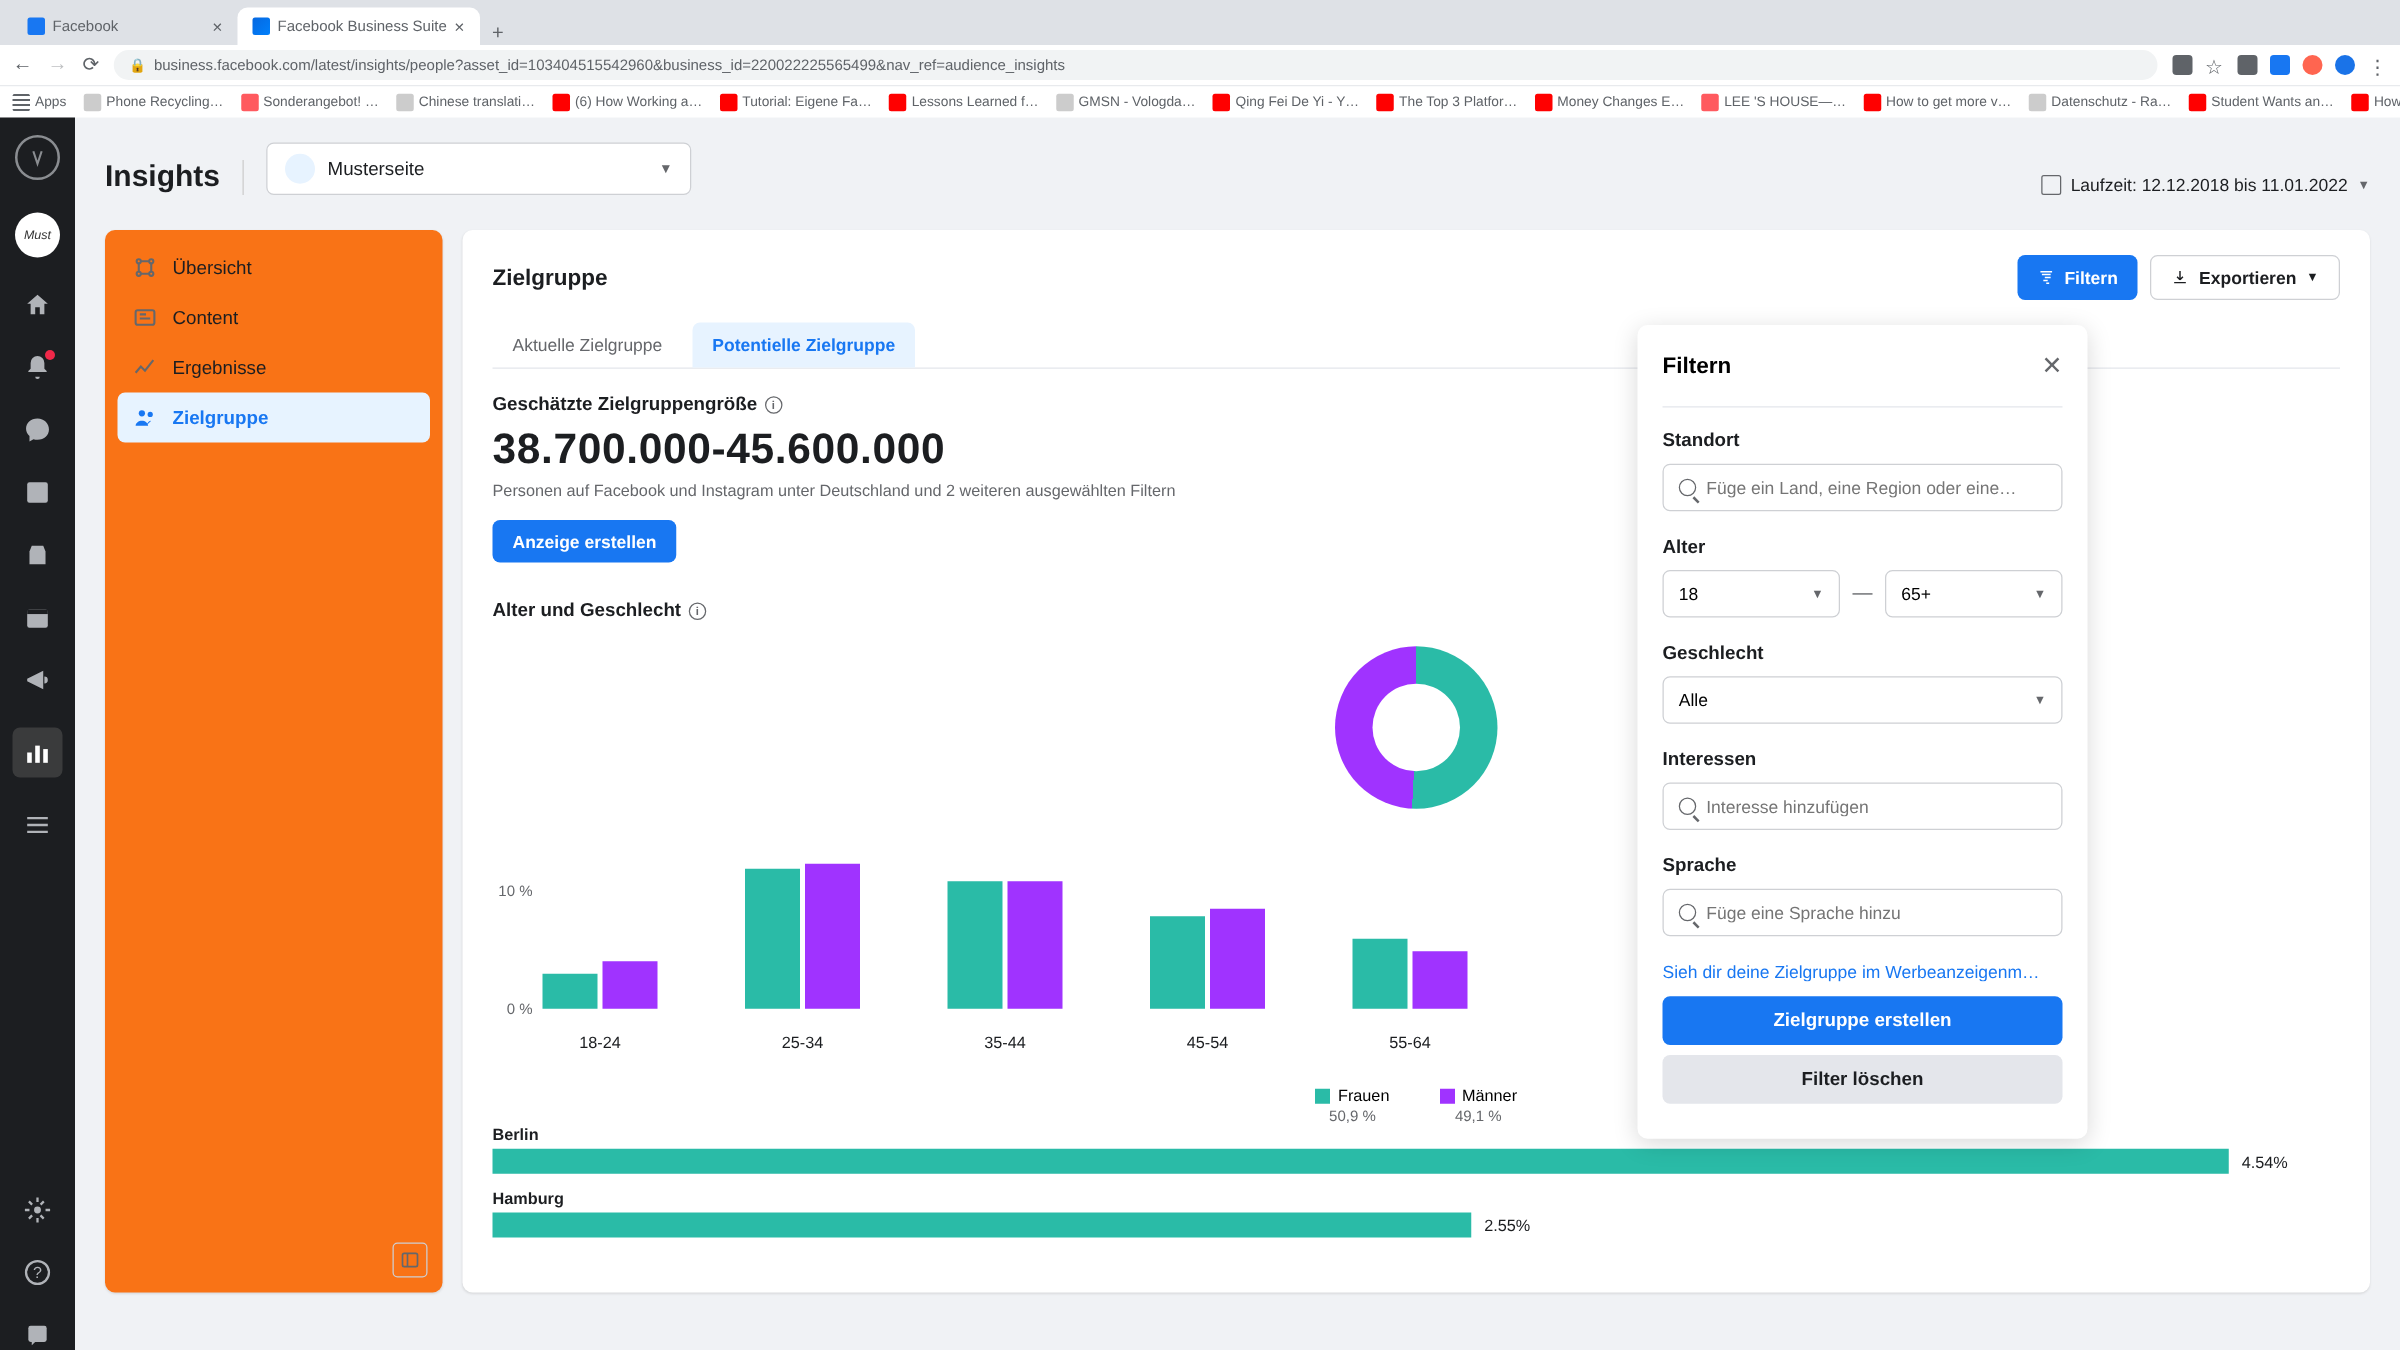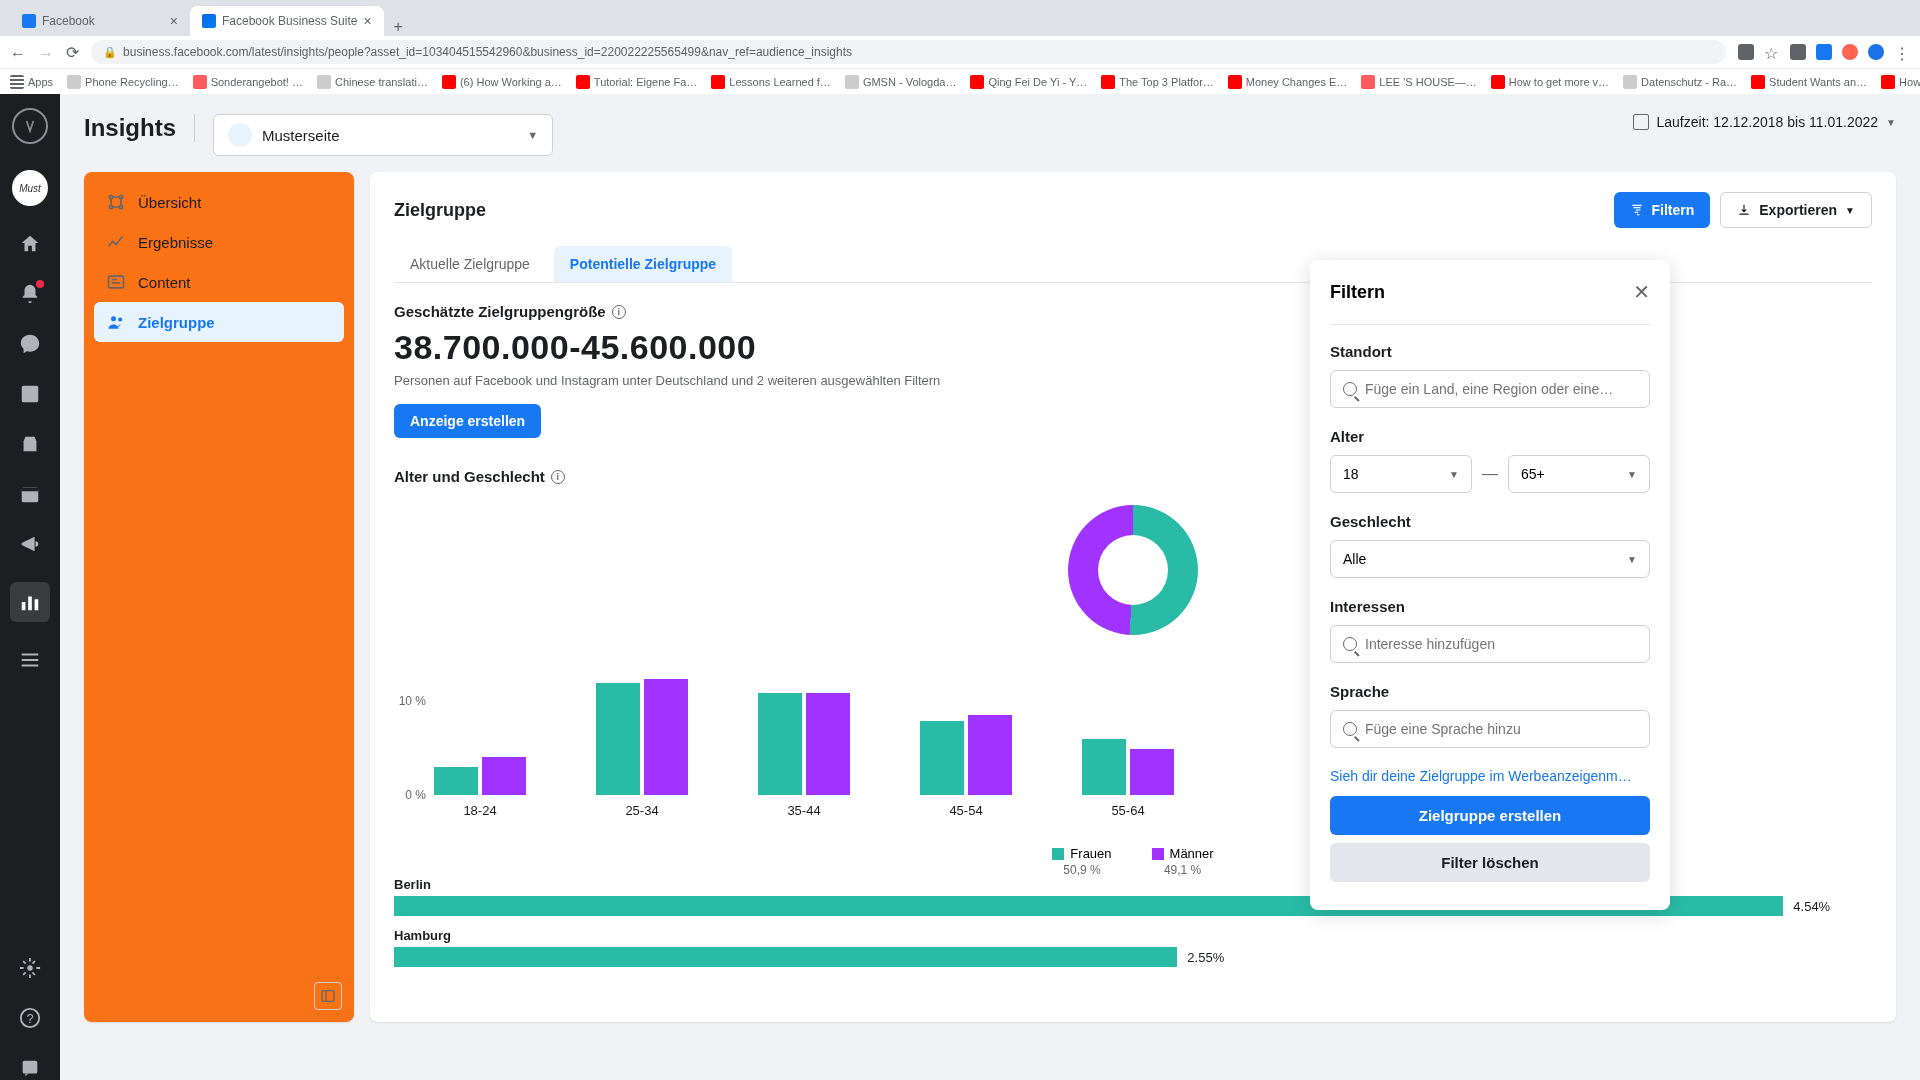--- a/index.html
+++ b/index.html
@@ -29,21 +29,21 @@
 .app-shell { display: flex; height: calc(1080px - 94px); }
 .rail { width: 60px; background: #1c1e21; display: flex; flex-direction: column; align-items: center; padding-top: 14px; gap: 26px; }
 .rail .logo { width: 36px; height: 36px; border: 2px solid #8a8d91; border-radius: 50%; display: flex; align-items: center; justify-content: center; color: #8a8d91; }
 .rail .avatar { width: 36px; height: 36px; background: #fff; border-radius: 50%; display:flex; align-items:center; justify-content:center; font-size:10px; color:#333; font-style: italic; }
 .rail .ritem { width: 24px; height: 24px; color: #b0b3b8; display: flex; align-items: center; justify-content: center; border-radius: 6px; position: relative; }
 .rail .ritem.active { color: #fff; background: #3a3b3c; padding: 8px; width: 40px; height: 40px; }
 .rail .ritem.dot::after { content:''; position:absolute; top:-2px; right:-2px; width:8px; height:8px; background:#f02849; border-radius:50%; }
 .rail .spacer { flex: 1; }
 
 .app-body { flex: 1; padding: 20px 24px; overflow: hidden; }
-.topbar { display: flex; align-items: flex-start; margin-bottom: 16px; gap: 18px; }
+.topbar { display: flex; align-items: flex-end; margin-bottom: 28px; gap: 18px; }
 .page-title { font-size: 24px; font-weight: 700; color: #1c1e21; }
 .divider-v { width: 1px; height: 28px; background: #ccc; }
 .page-select { display: flex; align-items: center; gap: 10px; background: #fff; border: 1px solid #ced0d4; border-radius: 6px; padding: 8px 14px; min-width: 340px; font-size: 15px; color: #1c1e21; }
 .page-select .pg-icon { width: 24px; height: 24px; background: #e7f3ff; border-radius: 50%; position: relative; }
 .page-select .car { margin-left: auto; font-size: 11px; color: #65676b; }
 .date-range { margin-left: auto; display: flex; align-items: center; gap: 8px; color: #1c1e21; font-size: 14px; }
 .date-range .cal { width: 16px; height: 16px; border: 1.5px solid #65676b; border-radius: 2px; }
 
 .columns { display: flex; gap: 16px; align-items: flex-start; }
 .sidenav { width: 270px; background: #f97316; border-radius: 8px; box-shadow: 0 1px 2px rgba(0,0,0,0.1); padding: 10px; height: 850px; position: relative; }
@@ -69,21 +69,21 @@
 .size-num { font-size: 34px; font-weight: 700; color: #1c1e21; letter-spacing: 0.5px; margin-bottom: 6px; }
 .size-desc { font-size: 13px; color: #65676b; margin-bottom: 16px; }
 .create-ad { margin-bottom: 30px; }
 
 .section-title { font-size: 15px; font-weight: 600; color: #1c1e21; margin-bottom: 20px; display:flex; align-items:center; gap:6px; }
 
 .donut-wrap { display:flex; justify-content:center; margin-bottom:20px; }
 .donut { width: 130px; height: 130px; border-radius: 50%; background: conic-gradient(#2abba7 0deg 183deg, #a033ff 183deg 360deg); display:flex; align-items:center; justify-content:center; }
 .donut::after { content:''; width: 70px; height:70px; background:#fff; border-radius:50%; }
 
-.barchart { height: 140px; display:flex; align-items:flex-start; padding: 0 40px; gap: 70px; position:relative; margin-bottom: 8px; }
+.barchart { height: 140px; display:flex; align-items:flex-start; padding: 0 40px; gap: 70px; position:relative; margin-bottom: 19px; }
 .y-axis { position:absolute; left:0; top:0; height:100%; width:40px; }
 .y-lab { position:absolute; right: 8px; font-size:12px; color:#65676b; transform: translateY(-50%); }
 .bar-group { display:flex; gap: 4px; align-items:flex-end; height:100%; position:relative; }
 .bar { width: 44px; }
 .bar.f { background: #2abba7; }
 .bar.m { background: #a033ff; }
 .x-labels { display:flex; padding: 0 40px; gap: 70px; font-size:13px; color:#1c1e21; }
 .x-labels span { width: 92px; text-align:center; }
 .legend { display:flex; justify-content:center; gap: 40px; margin-top: 28px; font-size:13px; }
 .legend-item { display:flex; flex-direction:column; align-items:center; gap:2px; }
@@ -331,33 +331,33 @@
                 <circle cx="6" cy="18" r="2"></circle>
                 <circle cx="18" cy="18" r="2"></circle>
                 <path d="M8 6h8M6 8v8M18 8v8M8 18h8"></path>
               </svg>
             </span>
             <span>Übersicht</span>
           </div>
         <div class="sn-item">
             <span class="ic">
               <svg width="20" height="20" viewBox="0 0 24 24" fill="none" stroke="#65676b" stroke-width="2">
-                <path d="M3 17l5-6 4 4 8-10"></path>
-              </svg>
-            </span>
-            <span>Ergebnisse</span>
-          </div>
-        <div class="sn-item">
-            <span class="ic">
-              <svg width="20" height="20" viewBox="0 0 24 24" fill="none" stroke="#65676b" stroke-width="2">
                 <rect x="3" y="5" width="18" height="14" rx="2"></rect>
                 <path d="M7 9h6M7 13h10"></path>
               </svg>
             </span>
             <span>Content</span>
+          </div>
+        <div class="sn-item">
+            <span class="ic">
+              <svg width="20" height="20" viewBox="0 0 24 24" fill="none" stroke="#65676b" stroke-width="2">
+                <path d="M3 17l5-6 4 4 8-10"></path>
+              </svg>
+            </span>
+            <span>Ergebnisse</span>
           </div>
         <div class="sn-item active">
             <span class="ic">
               <svg width="20" height="20" viewBox="0 0 24 24" fill="#1877f2">
                 <circle cx="9" cy="8" r="3"></circle>
                 <circle cx="17" cy="9" r="2.5"></circle>
                 <path d="M3 20c0-3 3-5 6-5s6 2 6 5zm11-1c0-2 2-4 4-4"></path>
               </svg>
             </span>
             <span>Zielgruppe</span>

